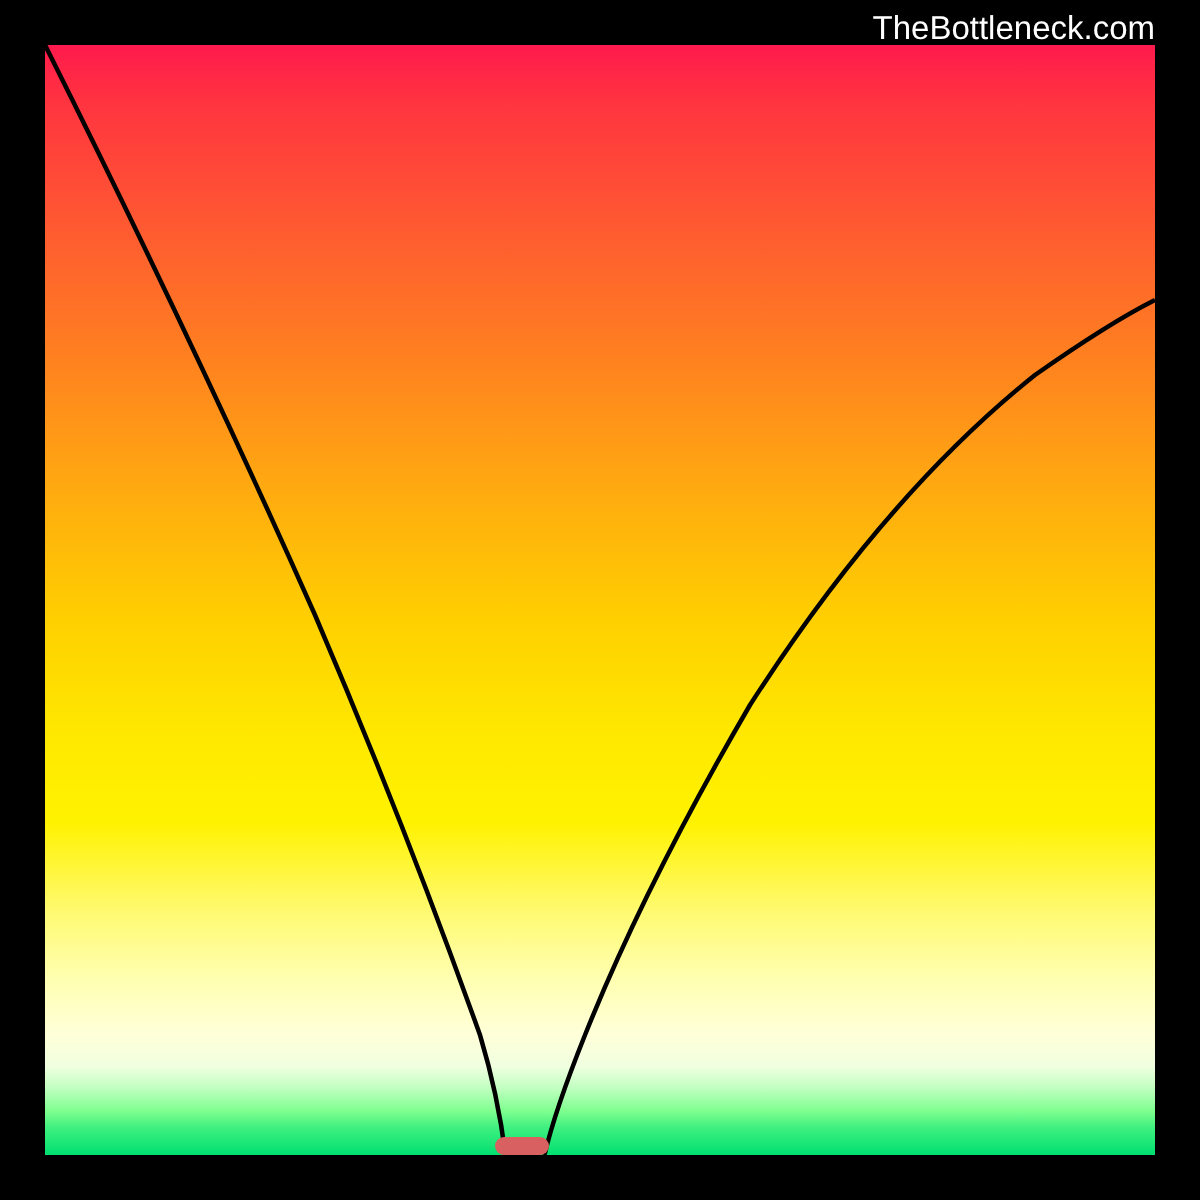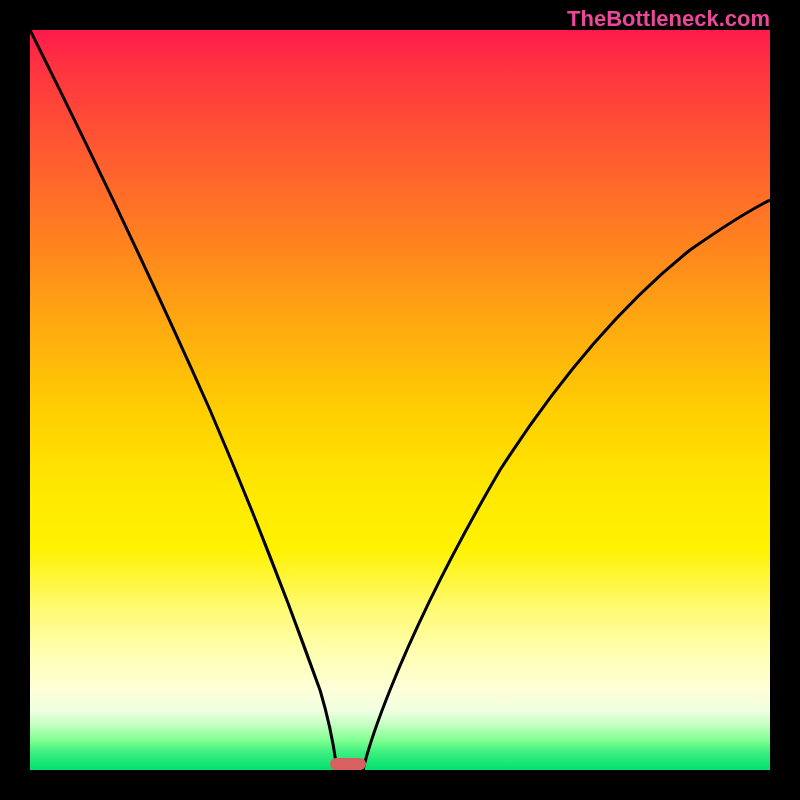--- a/index.html
+++ b/index.html
@@ -8,24 +8,23 @@
     width: 800px;
     height: 800px;
     background: #000;
     position: relative;
     font-family: Arial, sans-serif;
   }
   .watermark {
     position: absolute;
     top: 6px;
     right: 30px;
-    color: #ec4899;
+    color: #ffffff;
     font-size: 22px;
     z-index: 10;
-    font-weight: bold;
   }
   .plot-area {
     position: absolute;
     left: 30px;
     top: 30px;
     width: 740px;
     height: 740px;
     overflow: hidden;
   }
   .gradient-bg {

